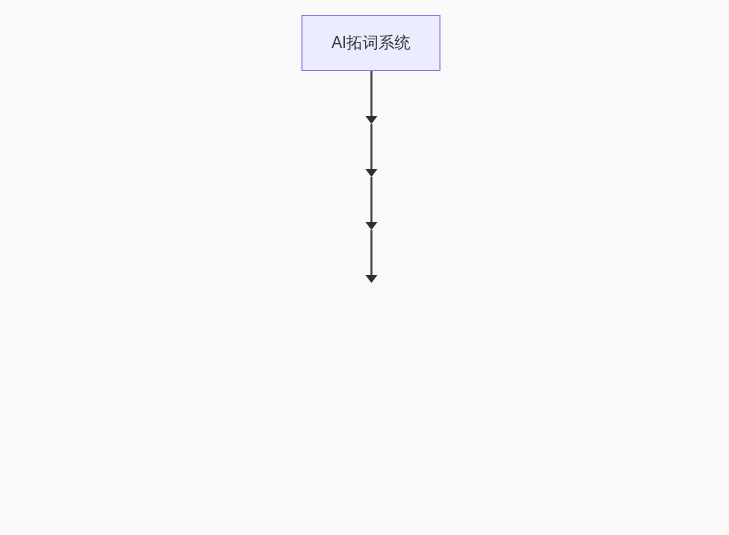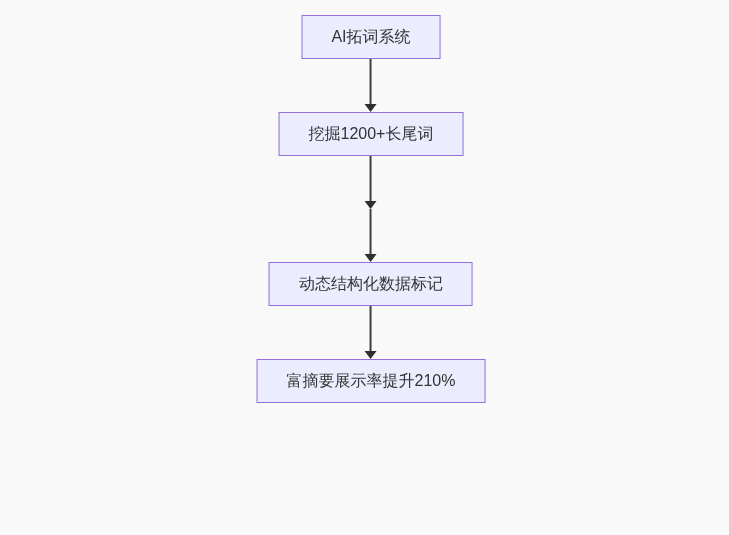--- a/index.html
+++ b/index.html
@@ -22,21 +22,21 @@
     position: absolute;
     left: 371px;
     top: 15px;
     transform: translateX(-50%);
     display: flex;
     flex-direction: column;
     align-items: center;
   }
   .node {
     box-sizing: border-box;
-    height: 44px;
+    height: 56px;
     background: #ECECFF;
     border: 1px solid #9370DB;
     display: flex;
     align-items: center;
     justify-content: center;
     padding: 16px 29px;
     white-space: nowrap;
   }
   .node-label {
     font-size: 16px;
@@ -70,42 +70,33 @@
 
     <div class="node">
       <span class="node-label">AI拓词系统</span>
     </div>
 
     <div class="connector">
       <div class="arrow-line"></div>
       <div class="arrow-head"></div>
     </div>
 
-    <div class="node">
-      <span class="node-label">挖掘1200+长尾词</span>
-    </div>
 
     <div class="connector">
       <div class="arrow-line"></div>
       <div class="arrow-head"></div>
     </div>
 
 
     <div class="connector">
       <div class="arrow-line"></div>
       <div class="arrow-head"></div>
     </div>
 
-    <div class="node">
-      <span class="node-label">动态结构化数据标记</span>
-    </div>
 
     <div class="connector">
       <div class="arrow-line"></div>
       <div class="arrow-head"></div>
     </div>
 
-    <div class="node">
-      <span class="node-label">富摘要展示率提升210%</span>
-    </div>
 
   </div>
 </div>
 
 </body></html>

